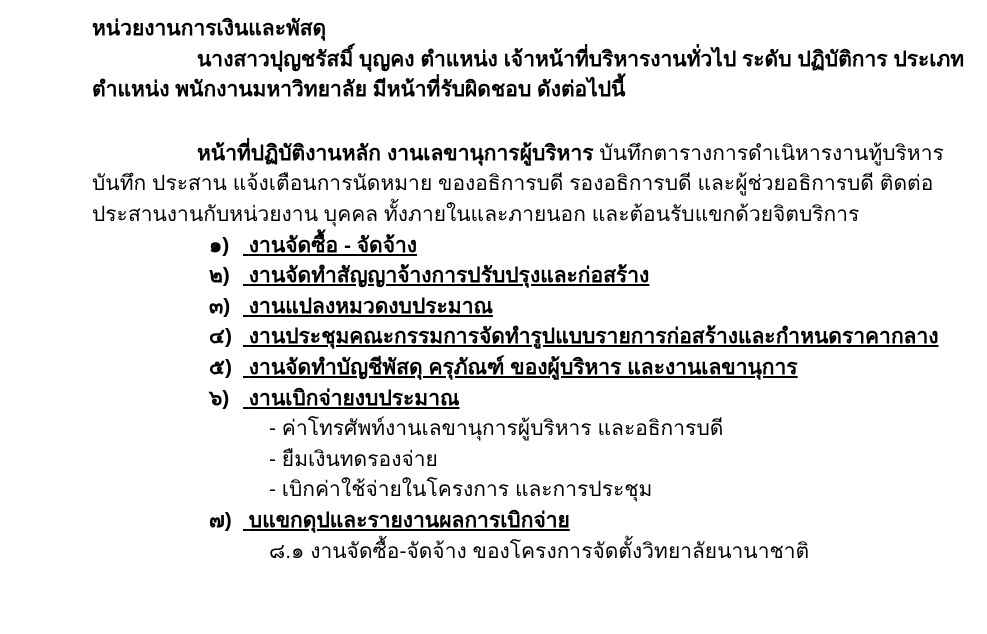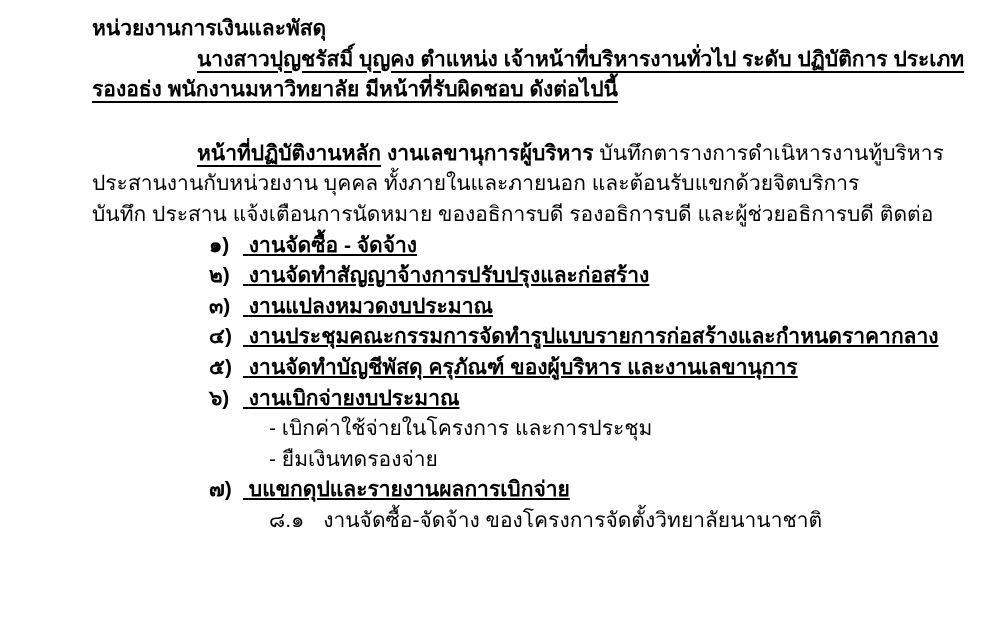--- a/index.html
+++ b/index.html
@@ -16,61 +16,59 @@
     color: #000000;
     font-family: "Liberation Sans", sans-serif;
     font-size: 21px;
     line-height: 30.6px;
     padding: 13px 56px 0 92px;
     overflow: hidden;
   }
   .line { white-space: nowrap; }
   .b { font-weight: bold; }
   .u {
-    text-decoration: underline;
     text-decoration-thickness: 2px;
     text-underline-offset: 5px;
   }
   .indent { padding-left: 105px; }
   .duty-para { margin-top: 33px; }
   .task { padding-left: 117px; font-weight: bold; text-decoration: underline; }
   .task .num {
     display: inline-block;
     min-width: 34px;
   }
   .sub { padding-left: 177px; }
   .sub .subnum {
     display: inline-block;
-    margin-right: 13px;
   }
 </style>
 </head>
 <body>
 
 <div class="page">
 
   <div class="line b">หน่วยงานการเงินและพัสดุ</div>
 
   <div class="line indent">
     <span class="b u">นางสาวปุญชรัสมิ์ บุญคง ตำแหน่ง เจ้าหน้าที่บริหารงานทั่วไป ระดับ ปฏิบัติการ ประเภท</span>
   </div>
 
   <div class="line">
-    <span class="b u">รองอธ่ง พนักงานมหาวิทยาลัย มีหน้าที่รับผิดชอบ ดังต่อไปนี้</span>
+    <span class="b u">ตำแหน่ง พนักงานมหาวิทยาลัย มีหน้าที่รับผิดชอบ ดังต่อไปนี้</span>
   </div>
 
   <div class="line indent duty-para">
     <span class="b u">หน้าที่ปฏิบัติงานหลัก</span>
     <span class="b">งานเลขานุการผู้บริหาร</span>
     <span>บันทึกตารางการดำเนิหารงานทู้บริหาร</span>
   </div>
 
+  <div class="line">บันทึก ประสาน แจ้งเตือนการนัดหมาย ของอธิการบดี รองอธิการบดี และผู้ช่วยอธิการบดี ติดต่อ</div>
+
   <div class="line">ประสานงานกับหน่วยงาน บุคคล ทั้งภายในและภายนอก และต้อนรับแขกด้วยจิตบริการ</div>
-
-  <div class="line">บันทึก ประสาน แจ้งเตือนการนัดหมาย ของอธิการบดี รองอธิการบดี และผู้ช่วยอธิการบดี ติดต่อ</div>
 
   <div class="line task">
     <span class="num">๑)</span>
     <span>งานจัดซื้อ - จัดจ้าง</span>
   </div>
 
   <div class="line task">
     <span class="num">๒)</span>
     <span>งานจัดทำสัญญาจ้างการปรับปรุงและก่อสร้าง</span>
   </div>
@@ -88,24 +86,25 @@
   <div class="line task">
     <span class="num">๕)</span>
     <span>งานจัดทำบัญชีพัสดุ ครุภัณฑ์ ของผู้บริหาร และงานเลขานุการ</span>
   </div>
 
   <div class="line task">
     <span class="num">๖)</span>
     <span>งานเบิกจ่ายงบประมาณ</span>
   </div>
 
+  <div class="line sub">- ค่าโทรศัพท์งานเลขานุการผู้บริหาร และอธิการบดี</div>
+
+  <div class="line sub">- ยืมเงินทดรองจ่าย</div>
 
   <div class="line sub">- เบิกค่าใช้จ่ายในโครงการ และการประชุม</div>
-
-  <div class="line sub">- ยืมเงินทดรองจ่าย</div>
 
   <div class="line task">
     <span class="num">๗)</span>
     <span>บแขกดุปและรายงานผลการเบิกจ่าย</span>
   </div>
 
 
   <div class="line sub">
     <span class="subnum">๘.๑</span>
     <span>งานจัดซื้อ-จัดจ้าง ของโครงการจัดตั้งวิทยาลัยนานาชาติ</span>

